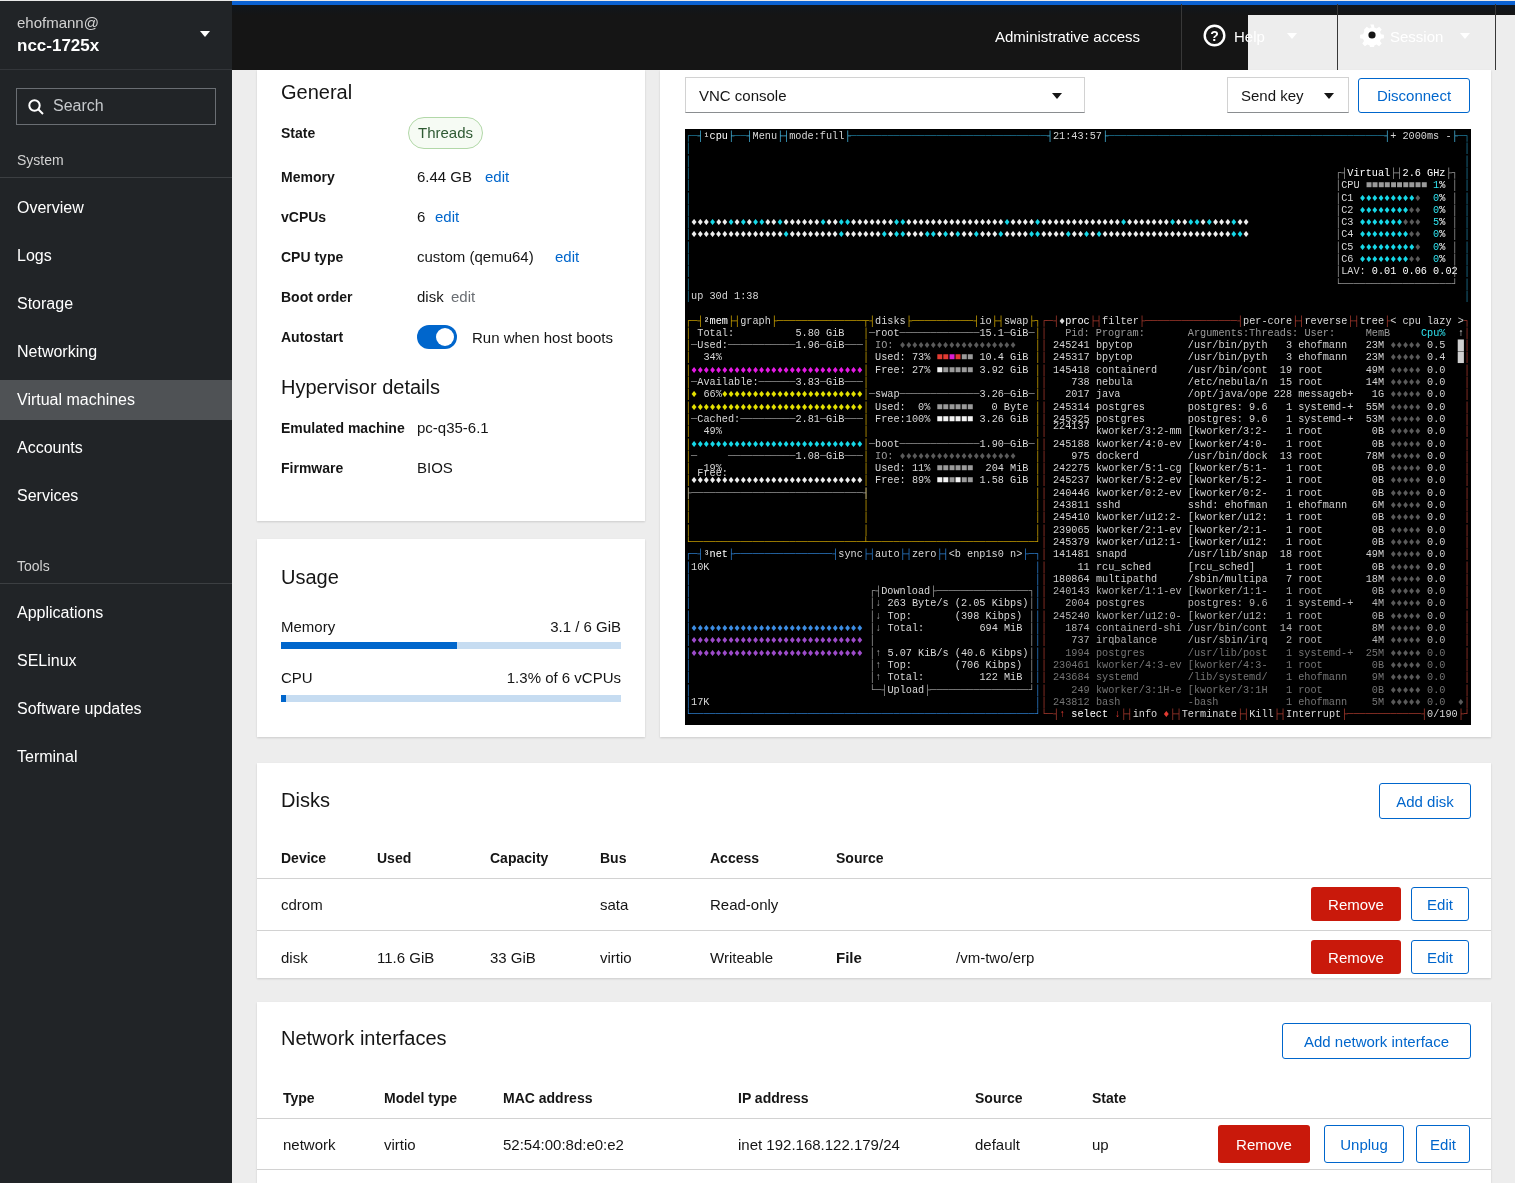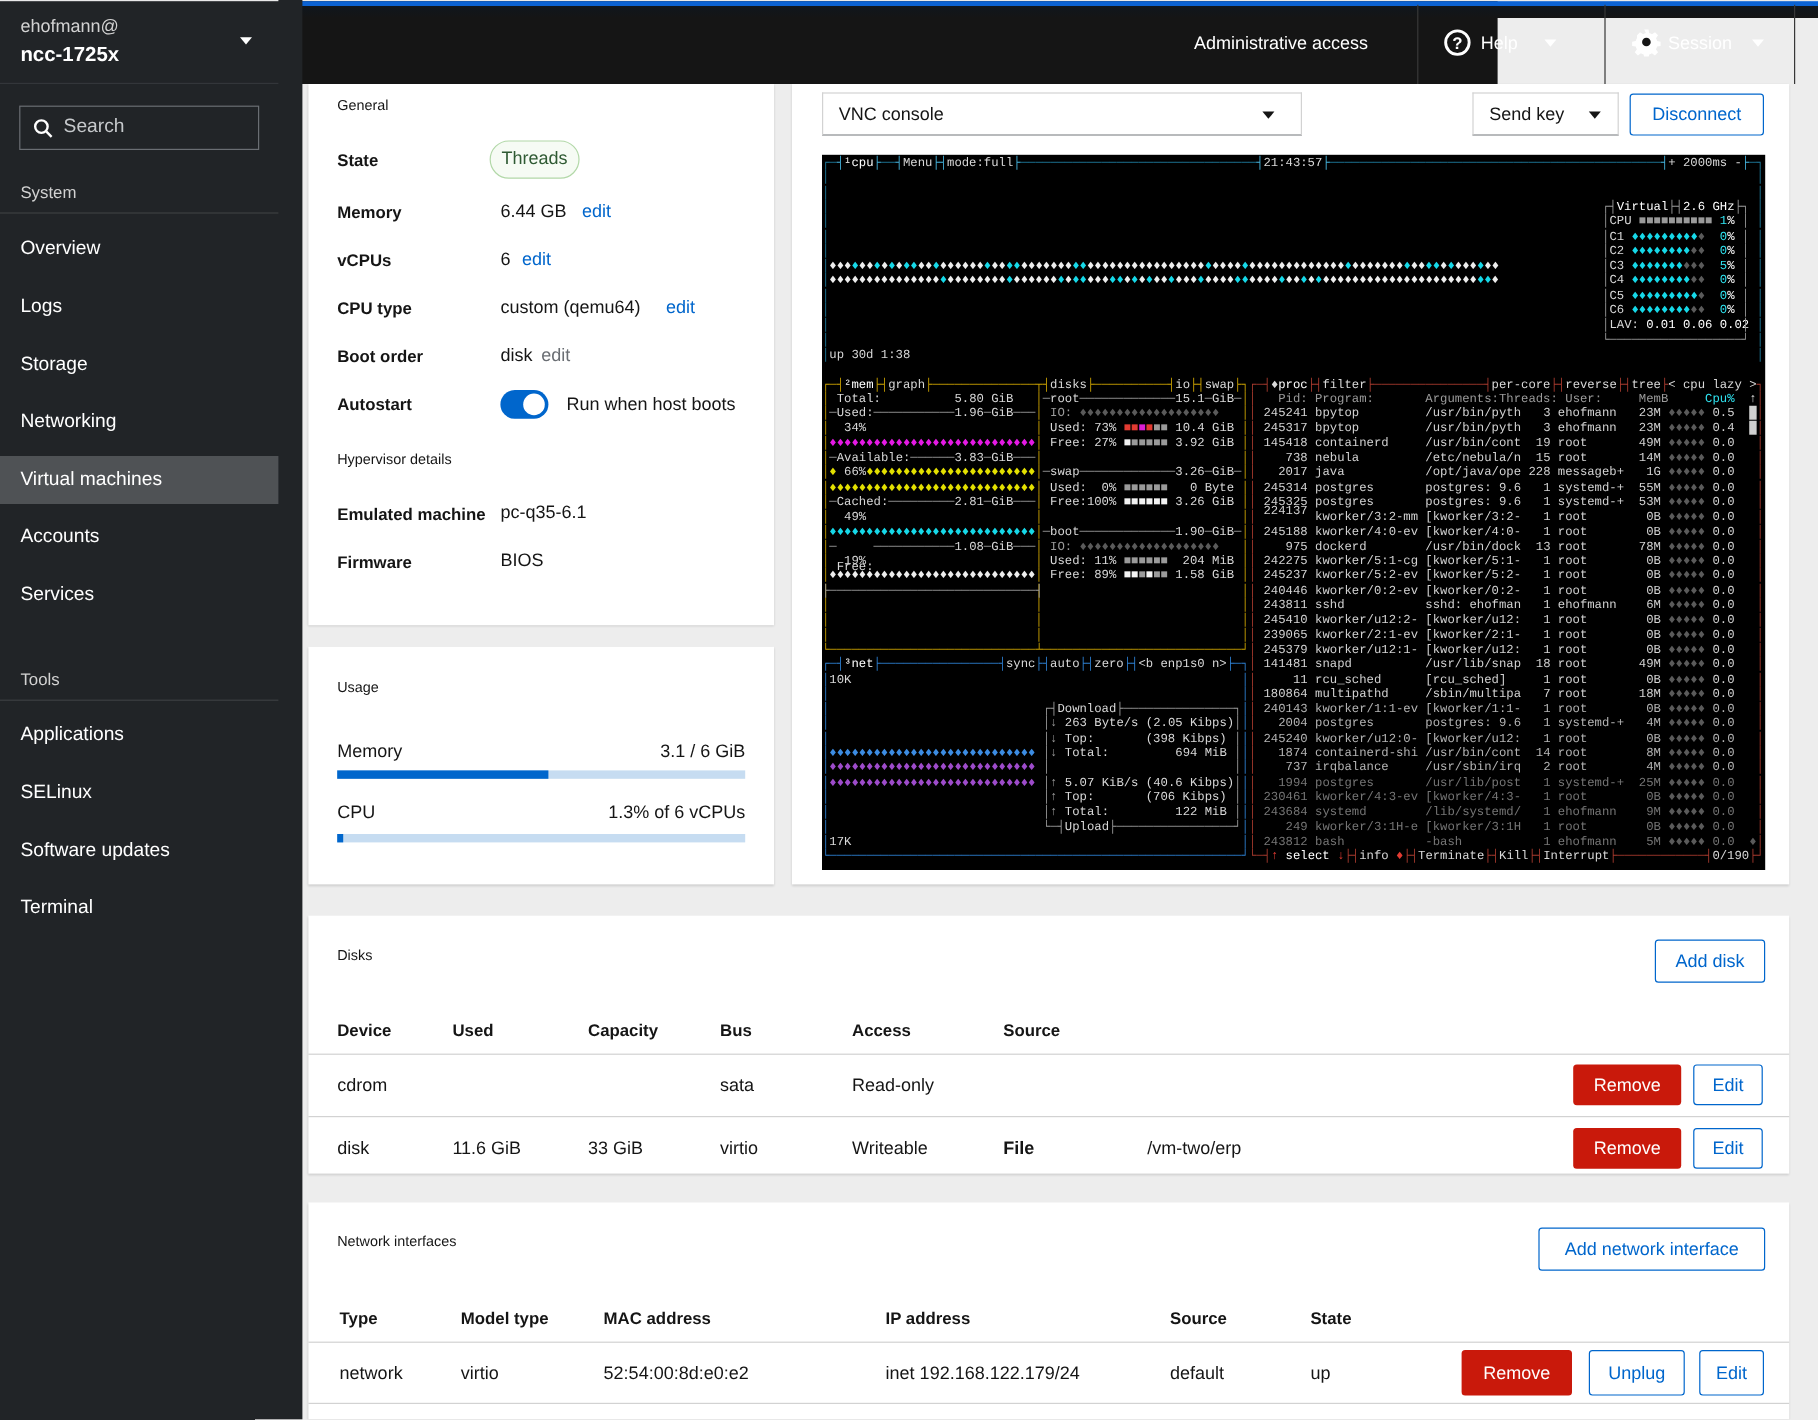--- a/index.html
+++ b/index.html
@@ -1,17 +1,17 @@
 <!DOCTYPE html>
 <html><head><meta charset="utf-8"><title>vm</title><style>
 *{margin:0;padding:0;box-sizing:border-box}
 html,body{width:1515px;height:1183px;overflow:hidden}
 body{font-family:"Liberation Sans",sans-serif;background:#ededed;position:relative;color:#151515}
 
-#side{position:absolute;left:0;top:0;width:252px;height:1183px;background:#212427;z-index:6}
+#side{position:absolute;left:0;top:0;width:232px;height:1183px;background:#212427;z-index:6}
 #brand{position:absolute;left:0;top:0;width:232px;height:70px;border-bottom:1px solid #33363a}
 #brand .l1{position:absolute;left:17px;top:14px;font-size:15px;color:#d2d2d2}
 #brand .l2{position:absolute;left:17px;top:36px;font-size:17px;font-weight:700;color:#fff}
 #brand .car{position:absolute;right:22px;top:31px}
 .car{width:0;height:0;border-left:5px solid transparent;border-right:5px solid transparent;border-top:6px solid #fff}
 #search{position:absolute;left:16px;top:88px;width:200px;height:37px;border:1px solid #6a6e73;background:#212427}
 #search svg{position:absolute;left:10px;top:9px}
 #search span{position:absolute;left:36px;top:8px;font-size:16px;color:#c6c9cc}
 .navsec{position:absolute;left:17px;font-size:14px;color:#d2d2d2}
 .navdiv{position:absolute;left:0;width:232px;border-top:1px solid #3c3f42}
@@ -19,21 +19,21 @@
 .navitem.act{background:#4f5255}
 
 #mast{position:absolute;left:232px;top:0;width:1016px;height:70px;background:#151515;z-index:5}
 #mast .accent{position:absolute;left:0;top:1px;width:1283px;height:4px;background:#0b62d3}
 #mast .topline{position:absolute;left:0;top:0;width:1283px;height:1px;background:#e9e9e9}
 #mast .fade{position:absolute;left:0;top:5px;width:1283px;height:10px;background:linear-gradient(#10161d,#151515)}
 #mast .vdiv{position:absolute;top:4px;bottom:0;width:1px;background:#383838}
 .mtext{position:absolute;font-size:15px;color:#fff;top:28px}
 
 .card{position:absolute;background:#fff;box-shadow:0 1px 2px rgba(3,3,3,.14)}
-.h2{position:absolute;font-size:12px;font-weight:500;color:#151515}
+.h2{position:absolute;font-size:20px;font-weight:500;color:#151515}
 .lbl{position:absolute;font-size:14px;font-weight:700;color:#151515}
 .val{position:absolute;font-size:15px;color:#151515}
 .edit{position:absolute;font-size:15px;color:#0066cc}
 .editd{position:absolute;font-size:15px;color:#6a6e73}
 
 #pill{position:absolute;left:151px;top:47px;width:75px;height:32px;border:1px solid #b2d8a8;background:#f6fbf4;border-radius:16px;font-size:15px;color:#2f5a33;text-align:center;line-height:30px}
 #toggle{position:absolute;left:160px;top:255px;width:40px;height:24px;border-radius:12px;background:#0066cc}
 #toggle i{position:absolute;right:3px;top:3px;width:18px;height:18px;border-radius:50%;background:#fff}
 
 .track{position:absolute;height:7px;background:#c6dcf1}

